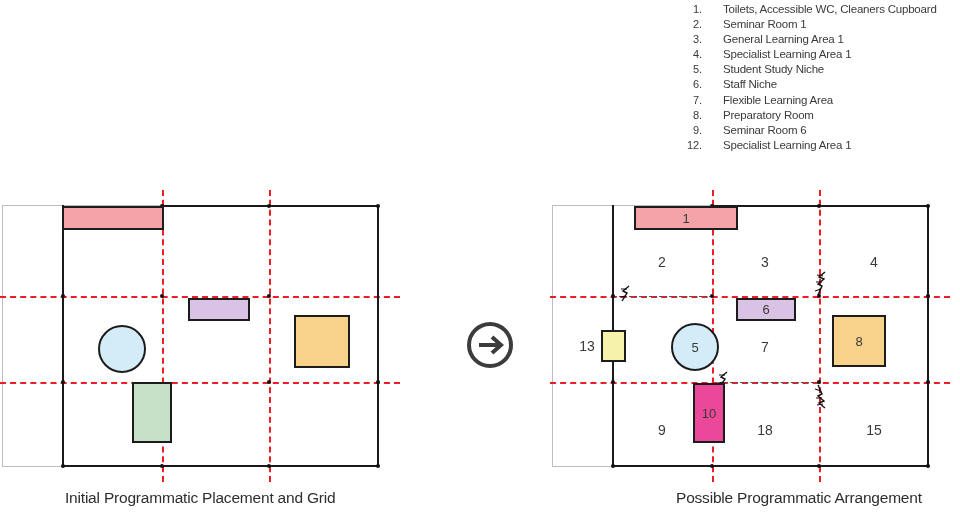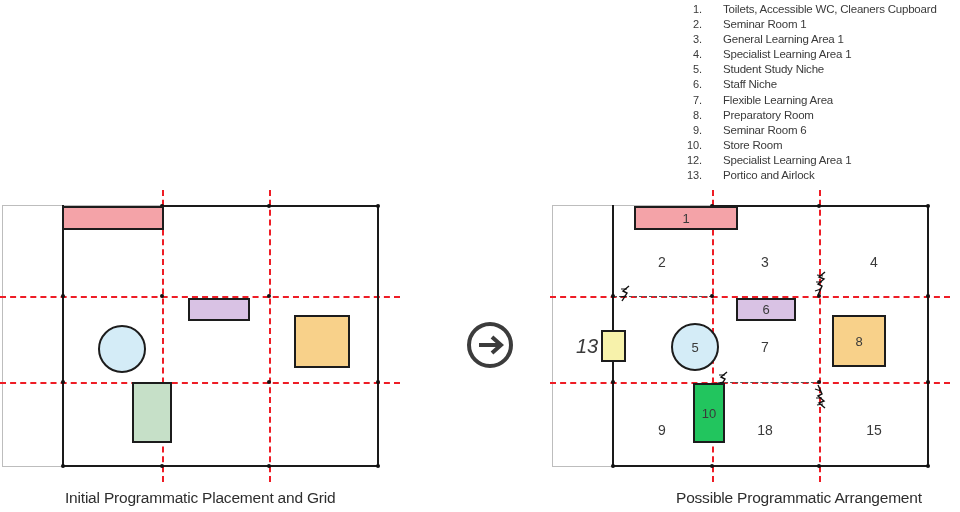--- a/index.html
+++ b/index.html
@@ -112,24 +112,23 @@
   
   .zone-label {
     position: absolute;
     font-size: 14px;
     color: #3a3a3a;
     transform: translate(-50%, -50%);
     white-space: nowrap;
   }
   .side-label {
     position: absolute;
-    font-size: 20px;
+    font-size: 14px;
     color: #3a3a3a;
     transform: translate(-50%, -50%);
-    font-style: italic;
   }
 
   
   .partition {
     position: absolute;
     height: 0;
     border-top: 1px dashed #555;
   }
 
   
@@ -195,30 +194,22 @@
   </div>
   <div class="legend-row">
     <span class="legend-num">8.</span>
     <span class="legend-label">Preparatory Room</span>
   </div>
   <div class="legend-row">
     <span class="legend-num">9.</span>
     <span class="legend-label">Seminar Room 6</span>
   </div>
   <div class="legend-row">
-    <span class="legend-num">10.</span>
-    <span class="legend-label">Store Room</span>
-  </div>
-  <div class="legend-row">
     <span class="legend-num">12.</span>
     <span class="legend-label">Specialist Learning Area 1</span>
-  </div>
-  <div class="legend-row">
-    <span class="legend-num">13.</span>
-    <span class="legend-label">Portico and Airlock</span>
   </div>
 </div>
 
 <div class="diagram" id="diagram-left">
   <div class="diagram-inner">
 
     <div class="outer-rect" style="left:0px; top:25px; width:377px; height:262px;"></div>
 
     <div class="grid-v" style="left:160px; top:10px; height:292px;"></div>
     <div class="grid-v" style="left:267px; top:10px; height:292px;"></div>
@@ -351,21 +342,21 @@
     </div>
 
     <div class="shape circle" style="left:119px; top:143px; width:48px; height:48px; background:#d4ecf7;">
       <span>5</span>
     </div>
 
     <div class="shape" style="left:280px; top:135px; width:54px; height:52px; background:#f8d18a;">
       <span>8</span>
     </div>
 
-    <div class="shape" style="left:141px; top:203px; width:32px; height:60px; background:#22c55e;">
+    <div class="shape" style="left:141px; top:203px; width:32px; height:60px; background:#ec4899;">
       <span>10</span>
     </div>
 
     <div class="shape" style="left:49px; top:150px; width:25px; height:32px; background:#f7f2ab;">
       <span></span>
     </div>
 
   </div>
 </div>
 

